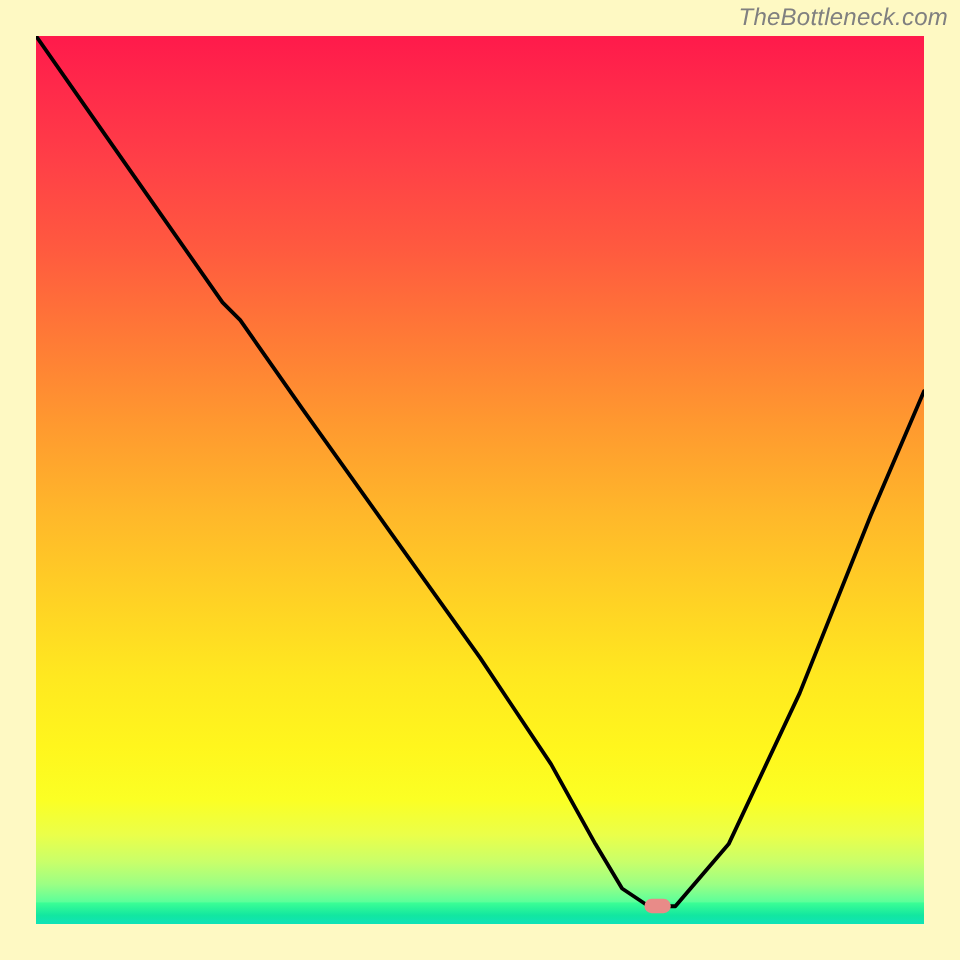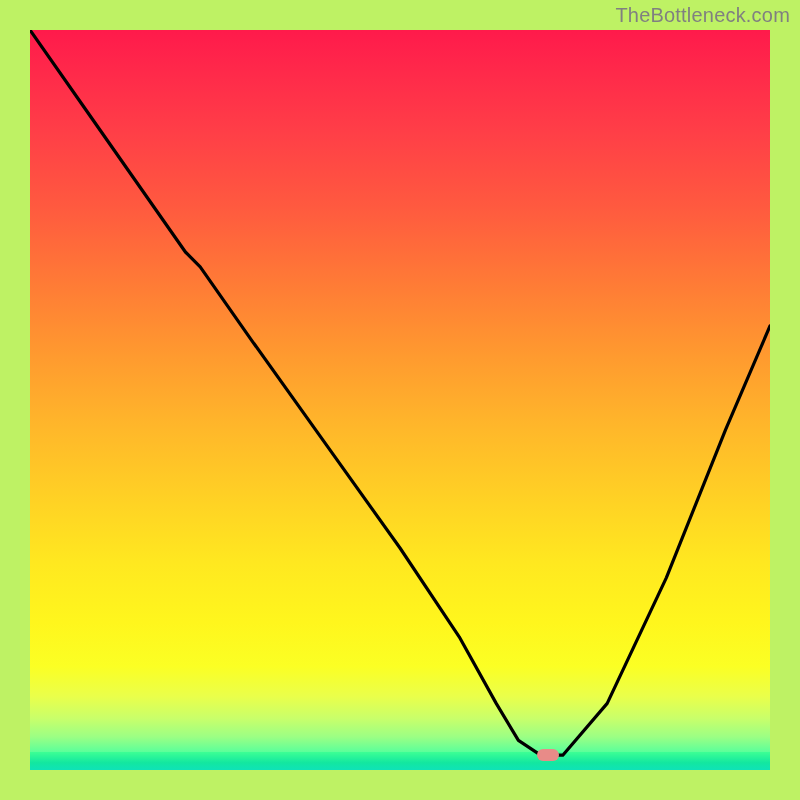--- a/index.html
+++ b/index.html
@@ -8,21 +8,22 @@
     width: 800px;
     height: 800px;
     background: #000;
     overflow: hidden;
     font-family: Arial, Helvetica, sans-serif;
   }
   .frame {
     position: relative;
     width: 800px;
     height: 800px;
-    background: #bef264;
+    background: #fef9c3;
+    font-style: italic;
   }
   .watermark {
     position: absolute;
     top: 4px;
     right: 10px;
     color: #808080;
     font-size: 20px;
     font-weight: 500;
     letter-spacing: 0.2px;
     z-index: 10;

